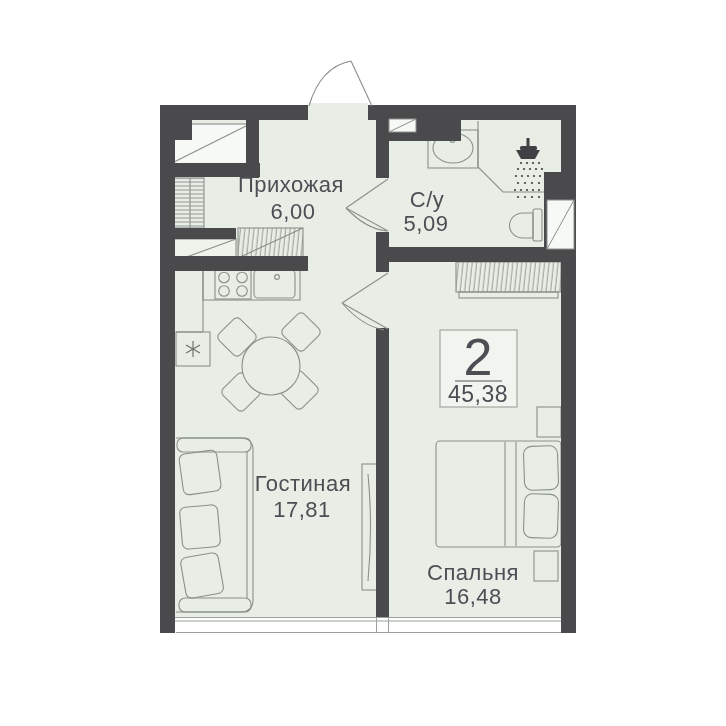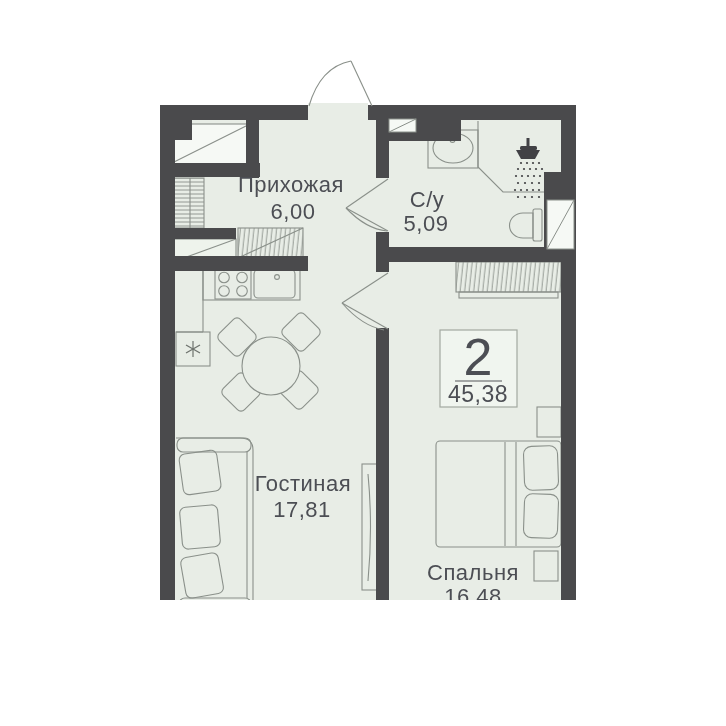--- a/index.html
+++ b/index.html
@@ -1,17 +1,17 @@
 <!DOCTYPE html>
 <html><head>
 <meta charset="utf-8">
 <style>
   html,body{margin:0;padding:0;background:#ffffff;}
   .stage{
-    width:726px;height:600px;position:relative;background:#ffffff;
+    width:726px;height:726px;position:relative;background:#ffffff;
     font-family:"Liberation Sans","DejaVu Sans",sans-serif;
   }
   svg{display:block;}
   text{
     font-family:"Liberation Sans","DejaVu Sans",sans-serif;
     fill:#4c4e54;font-weight:500;letter-spacing:0.5px;
   }
   .room-label{font-size:22px;}
   .badge-count{font-size:52px;letter-spacing:0px;}
   .badge-area{font-size:23px;}

